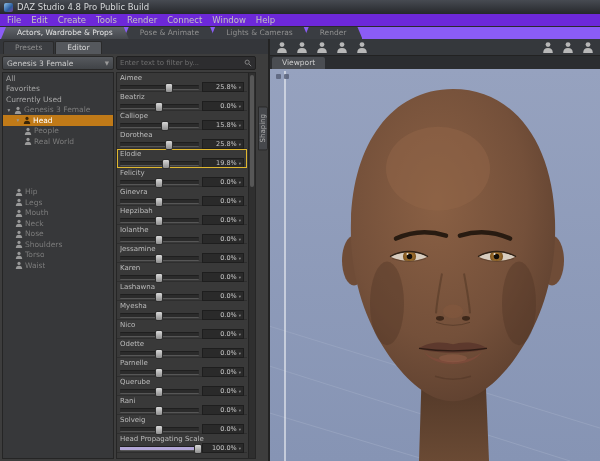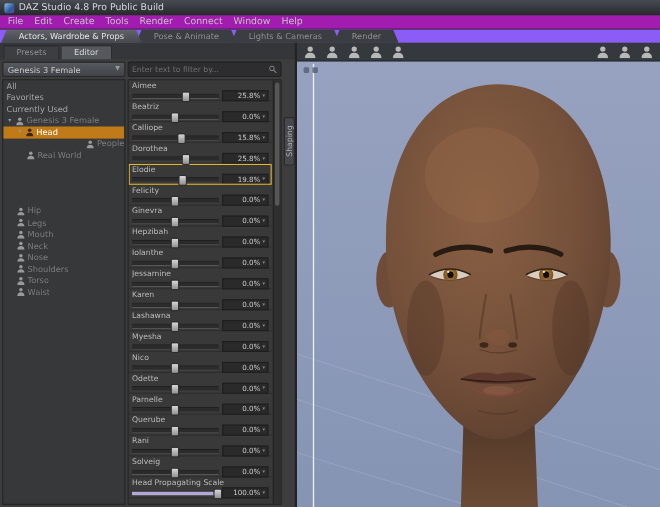--- a/index.html
+++ b/index.html
@@ -3,21 +3,21 @@
 <meta charset="utf-8">
 <style>
   *{margin:0;padding:0;box-sizing:border-box;}
   html,body{width:600px;height:461px;overflow:hidden;background:#2b2b2b;}
   body{font-family:"DejaVu Sans","Liberation Sans",sans-serif;color:#c5c5c5;}
   .app{width:600px;height:461px;display:flex;flex-direction:column;background:#3f3f3f;}
 
   .titlebar{height:14px;background:linear-gradient(#474b52,#26282c);display:flex;align-items:center;gap:4px;padding:0 4px;font-size:8.5px;color:#d6d8da;flex:0 0 auto;}
   .app-icon{width:9px;height:9px;background:linear-gradient(135deg,#8fc0e8,#2a5d9e 60%,#7a3fa0);border-radius:2px;flex:0 0 auto;}
 
-  .menubar{height:13px;background:#a21caf;border-bottom:1px solid #2b2b2b;display:flex;align-items:center;padding:0 2px;font-size:8.5px;flex:0 0 auto;}
+  .menubar{height:13px;background:#6d28d9;border-bottom:1px solid #2b2b2b;display:flex;align-items:center;padding:0 2px;font-size:8.5px;flex:0 0 auto;}
   .menu-item{padding:0 5px;color:#c2c2c2;}
 
   .atabs{height:12px;background:#8b5cf6;display:flex;align-items:flex-end;padding-left:1px;flex:0 0 auto;}
   .atab{height:12px;line-height:12px;font-size:7.5px;padding:0 16px;color:#8f8f8f;background:#3a3d42;clip-path:polygon(0 100%,5px 0,calc(100% - 5px) 0,100% 100%);margin-right:-5px;white-space:nowrap;}
   .atab.active{background:linear-gradient(#60646a,#44474c);color:#e3e3e3;position:relative;z-index:2;}
 
   .main{flex:1;display:flex;min-height:0;}
   .left-pane{width:268px;background:#3d3d3d;display:flex;flex-direction:column;flex:0 0 auto;}
   .pane-tabs{height:15px;display:flex;align-items:flex-end;background:#34363a;padding-left:3px;gap:1px;flex:0 0 auto;}
   .ptab{font-size:7.5px;height:13px;line-height:12px;padding:0 11px;background:#3c3e42;color:#8f8f8f;border:1px solid #2a2a2a;border-bottom:none;border-radius:2px 2px 0 0;}
@@ -134,21 +134,21 @@
               <div class="trow sel" style="padding-left: 12px;">
                 <span class="exp">▾</span>
                 <span class="ticon">
                   <svg width="8" height="8" viewBox="0 0 12 12">
                     <circle cx="6" cy="3.6" r="2.4" fill="currentColor"></circle>
                     <path d="M1.2 12 Q1.2 7 6 7 Q10.8 7 10.8 12 Z" fill="currentColor"></path>
                   </svg>
                 </span>
                 <span class="tlabel">Head</span>
               </div>
-              <div class="trow dim" style="padding-left: 21px; justify-content: flex-end;">
+              <div class="trow dim" style="padding-left: 21px;">
                 <span class="ticon">
                   <svg width="8" height="8" viewBox="0 0 12 12">
                     <circle cx="6" cy="3.6" r="2.4" fill="currentColor"></circle>
                     <path d="M1.2 12 Q1.2 7 6 7 Q10.8 7 10.8 12 Z" fill="currentColor"></path>
                   </svg>
                 </span>
                 <span class="tlabel">People</span>
               </div>
               <div class="trow dim" style="padding-left: 21px;">
                 <span class="ticon">
@@ -543,20 +543,23 @@
               <path d="M1.2 12 Q1.2 7 6 7 Q10.8 7 10.8 12 Z" fill="currentColor"></path>
             </svg>
           </span>
           <span class="tbicon">
             <svg width="12" height="12" viewBox="0 0 12 12">
               <circle cx="6" cy="3.6" r="2.4" fill="currentColor"></circle>
               <path d="M1.2 12 Q1.2 7 6 7 Q10.8 7 10.8 12 Z" fill="currentColor"></path>
             </svg>
           </span>
         </div>
+      <div class="vp-tabrow">
+        <div class="vp-tab">Viewport</div>
+      </div>
       <div class="vp-canvas">
         <svg viewBox="0 0 330 393" preserveAspectRatio="none">
           <defs>
             <linearGradient id="vpbg" x1="0" y1="0" x2="0" y2="1">
               <stop offset="0" stop-color="#96a2bf"></stop>
                 <stop offset="1" stop-color="#8694b4"></stop>
             </linearGradient>
             <radialGradient id="skin" cx="0.42" cy="0.36" r="0.8">
               <stop offset="0" stop-color="#8a6044"></stop>
                 <stop offset="0.55" stop-color="#74503a"></stop>

